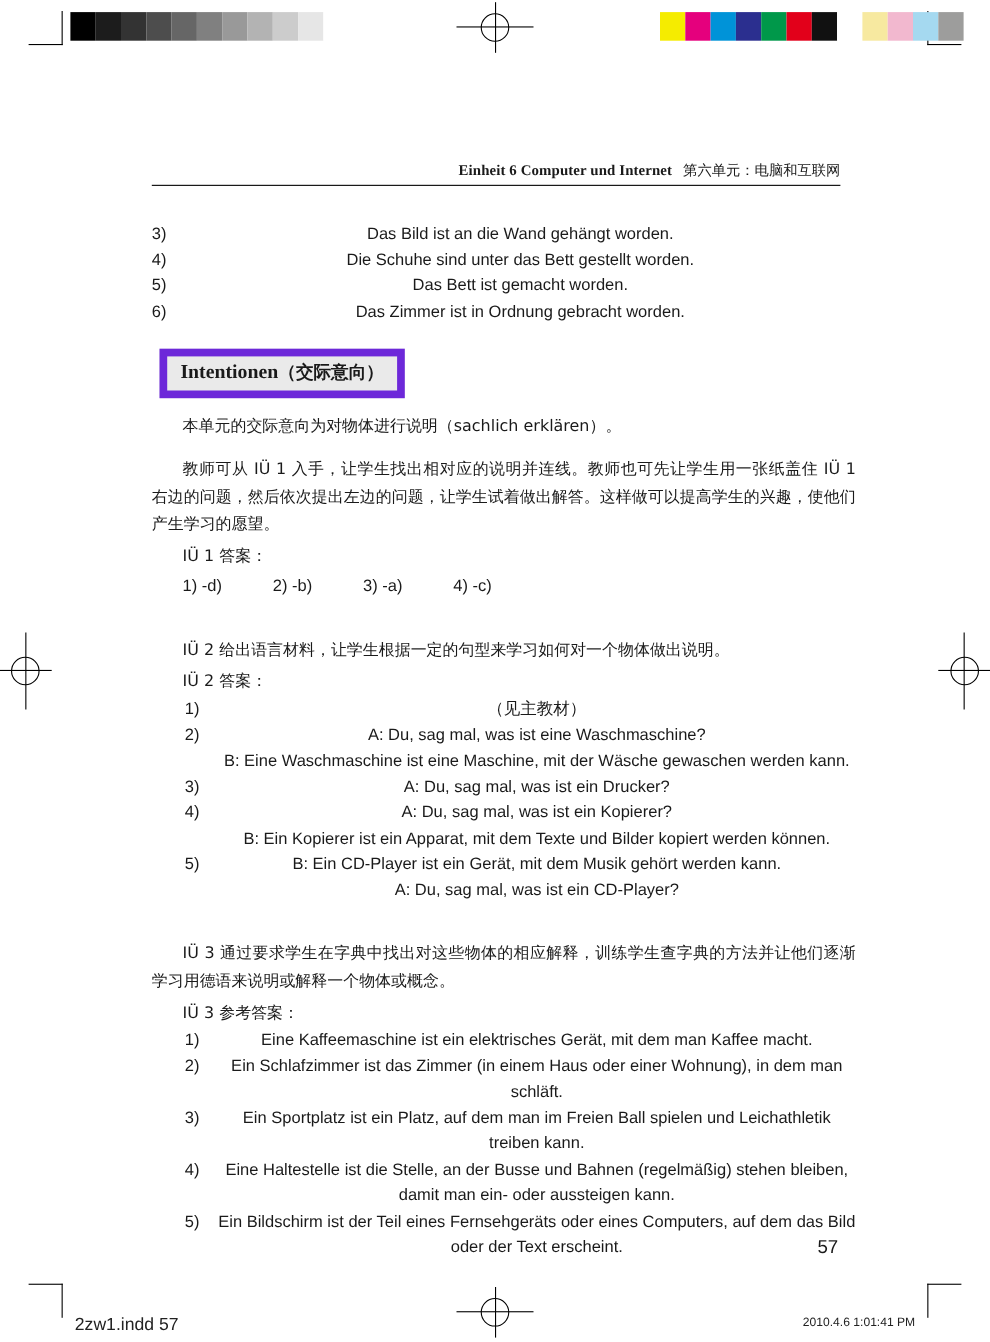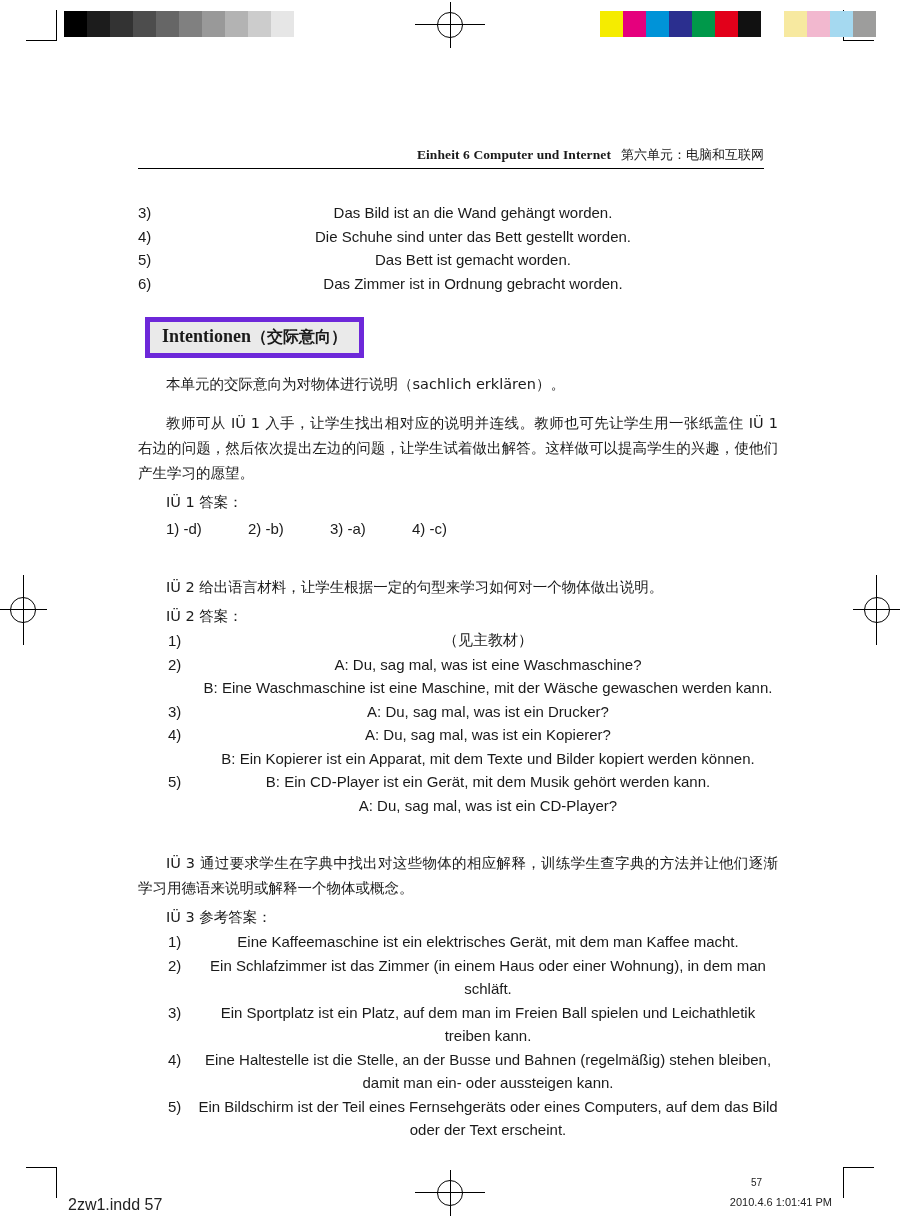--- a/index.html
+++ b/index.html
@@ -111,21 +111,21 @@
   }
   .li-row .txt {
     flex: 1;
     text-align: center;
   }
 
   .indent-1 { margin-left: 30px; }
 
   .section-title-box {
     display: inline-block;
-    border: 5px solid #6d28d9;
+    border: 7px solid #6d28d9;
     background: #eaeaea;
     padding: 4px 12px 5px 12px;
     margin-top: 22px;
     margin-left: 7px;
   }
   .section-title-box .de {
     font-family: "Liberation Serif", serif;
     font-weight: bold;
     font-size: 18px;
   }
@@ -164,22 +164,22 @@
     width: 82px;
   }
   .gap-md { height: 20px; }
 
   .latin { font-family: "Liberation Sans", sans-serif; }
   .cjk { font-family: "DejaVu Sans", sans-serif; }
 
   .page-number {
     position: absolute;
     right: 138px;
-    top: 1161px;
-    font-size: 10px;
+    top: 1108px;
+    font-size: 17px;
     font-family: "Liberation Sans", sans-serif;
   }
 
   .footer-left {
     position: absolute;
     left: 68px;
     top: 1196px;
     font-size: 16px;
     color: #222;
   }

